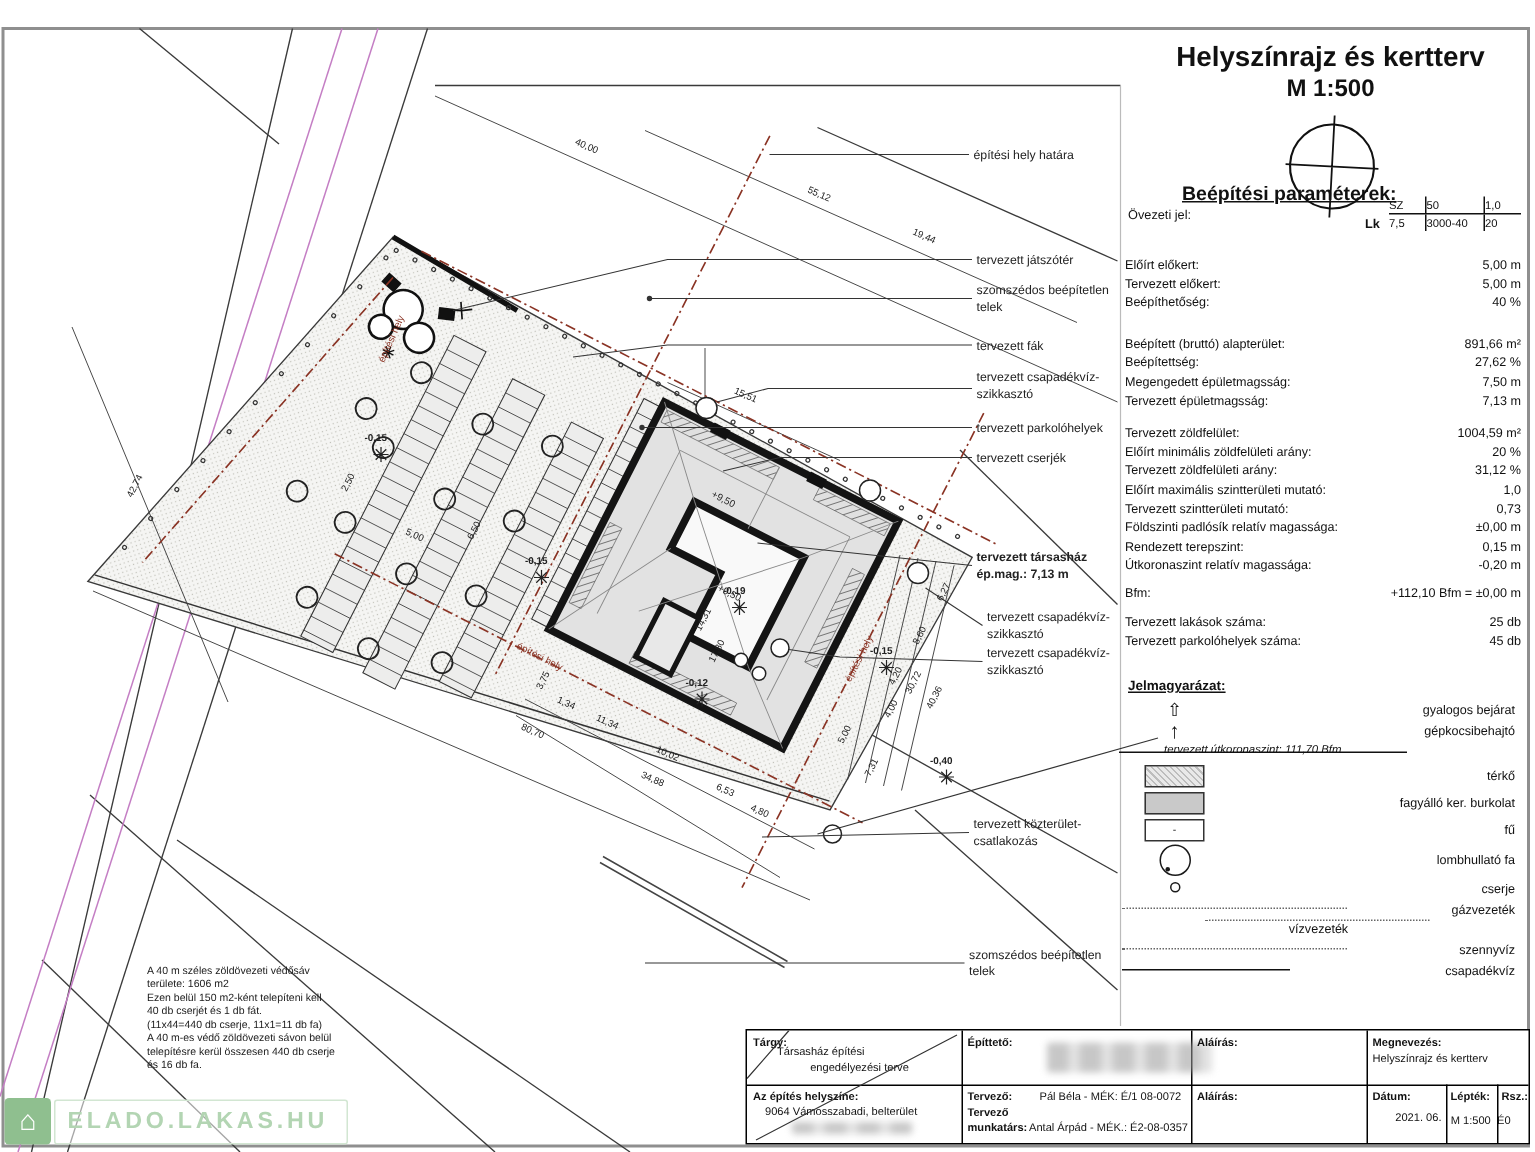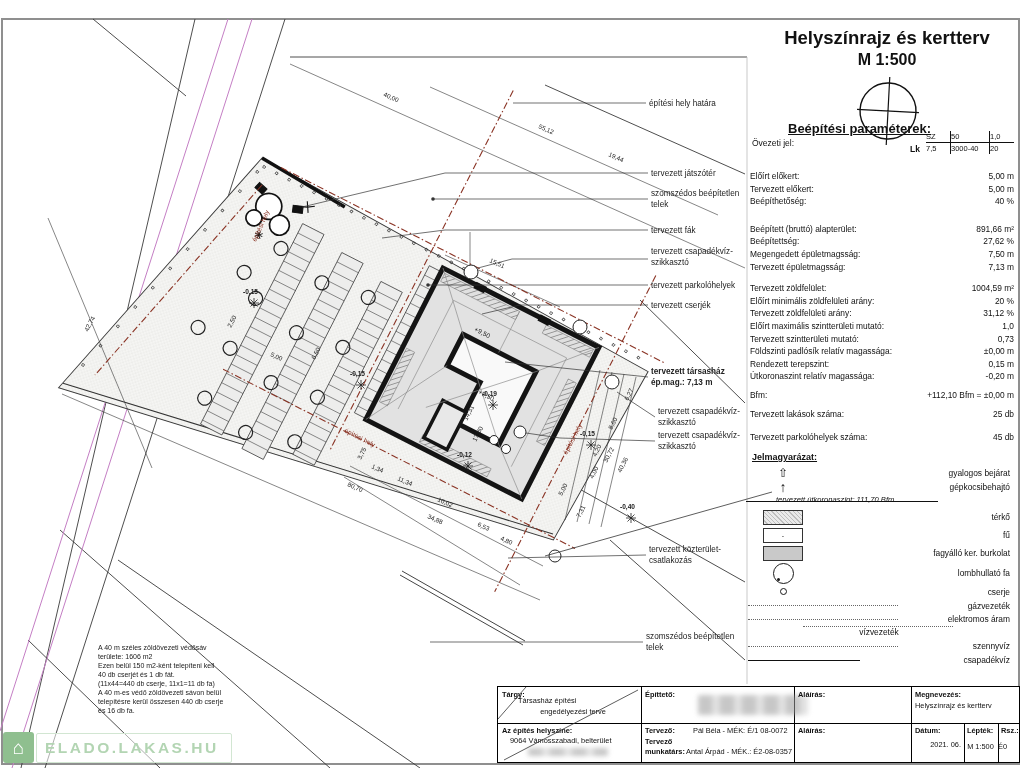--- a/index.html
+++ b/index.html
@@ -476,21 +476,21 @@
         <div class="pv">-0,20 m</div>
       </div>
       <div class="prow" style="margin-top: 6px;">
         <div class="pl">Bfm:</div>
         <div class="pv">+112,10 Bfm = ±0,00 m</div>
       </div>
       <div class="prow" style="margin-top: 6px;">
         <div class="pl">Tervezett lakások száma:</div>
         <div class="pv">25 db</div>
       </div>
-      <div class="prow" style="margin-top: 11px;">
+      <div class="prow" style="margin-top: 1px;">
         <div class="pl">Tervezett parkolóhelyek száma:</div>
         <div class="pv">45 db</div>
       </div>
     </div>
   <div class="lhead">Jelmagyarázat:</div>
   <div id="legend-rows">
       <div class="lrow" style="min-height: 14px;">
         <div class="lic">
           <div class="" style="font-size: 12px; line-height: 1;">⇧</div>
         </div>
@@ -507,55 +507,49 @@
         <div class="rtxt">tervezett útkoronaszint: 111,70 Bfm</div>
       </div>
       <div class="lrow" style="min-height: 18px;">
         <div class="lic">
           <div class="" style="width: 38px; height: 13px; border: 1.2px solid rgb(51, 51, 51); background: repeating-linear-gradient(45deg, rgb(233, 233, 233) 0px, rgb(233, 233, 233) 2px, rgb(189, 189, 189) 2px, rgb(189, 189, 189) 3px);"></div>
         </div>
         <div class="llb">térkő</div>
       </div>
       <div class="lrow" style="min-height: 18px;">
         <div class="lic">
-          <div class="" style="width: 38px; height: 13px; border: 1.2px solid rgb(51, 51, 51); background: rgb(255, 255, 255); text-align: center; font-size: 7px; line-height: 13px;">-</div>
-        </div>
-        <div class="llb">fű</div>
+          <div class="" style="width: 38px; height: 13px; border: 1.2px solid rgb(51, 51, 51); background: rgb(201, 201, 201);"></div>
+        </div>
+        <div class="llb">fagyálló ker. burkolat</div>
       </div>
       <div class="lrow" style="min-height: 18px;">
         <div class="lic">
-          <div class="" style="width: 38px; height: 13px; border: 1.2px solid rgb(51, 51, 51); background: rgb(201, 201, 201);"></div>
-        </div>
-        <div class="llb">fagyálló ker. burkolat</div>
+          <div class="" style="width: 38px; height: 13px; border: 1.2px solid rgb(51, 51, 51); background: rgb(255, 255, 255); text-align: center; font-size: 7px; line-height: 13px;">-</div>
+        </div>
+        <div class="llb">fű</div>
       </div>
       <div class="lrow" style="min-height: 22px;">
         <div class="lic">
           <div class="" style="width: 19px; height: 19px; border: 1.6px solid rgb(26, 26, 26); border-radius: 50%; position: relative;">
             <div style="position: absolute; left: 3px; bottom: 2px; width: 3px; height: 3px; background: rgb(26, 26, 26); border-radius: 50%;"></div>
           </div>
         </div>
         <div class="llb">lombhullató fa</div>
       </div>
       <div class="lrow" style="min-height: 15px; gap: 32px;">
         <div class="lic">
           <div class="" style="width: 5px; height: 5px; border: 1.2px solid rgb(26, 26, 26); border-radius: 50%;"></div>
         </div>
         <div class="llb">cserje</div>
       </div>
       <div class="lrow" style="min-height: 13.5px;">
         <div class="lic" style="width: 152px; justify-content: flex-start;">
           <div class="" style="width: 150px; border-top: 1.2px dotted rgb(102, 102, 102); height: 0px;"></div>
         </div>
         <div class="llb">gázvezeték</div>
-      </div>
-      <div class="lrow" style="min-height: 13.5px;">
-        <div class="lic" style="width: 152px; justify-content: flex-start;">
-          <div class="" style="width: 150px; border-top: 1.2px dotted rgb(102, 102, 102); height: 0px;"></div>
-        </div>
-        <div class="llb">elektromos áram</div>
       </div>
       <div class="lrow" style="min-height: 13.5px; flex-direction: column;">
         <div class="lic" style="width: 152px; justify-content: flex-start;">
           <div class="" style="width: 150px; border-top: 1.2px dotted rgb(102, 102, 102); height: 0px;"></div>
         </div>
         <div class="llb">vízvezeték</div>
       </div>
       <div class="lrow" style="min-height: 13.5px;">
         <div class="lic" style="width: 152px; justify-content: flex-start;">
           <div class="" style="width: 150px; border-top: 1.2px dotted rgb(102, 102, 102); height: 0px;"></div>

